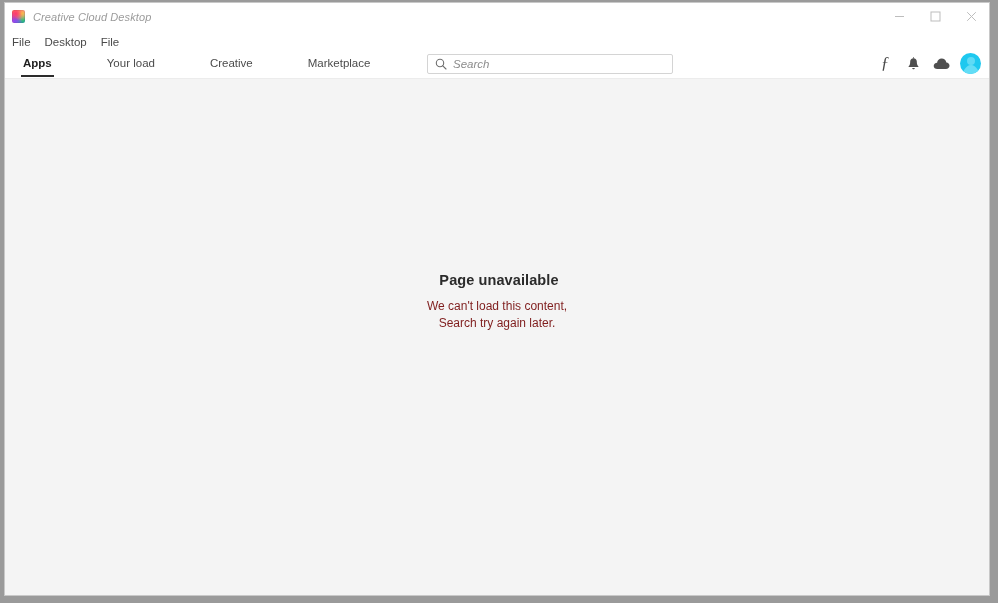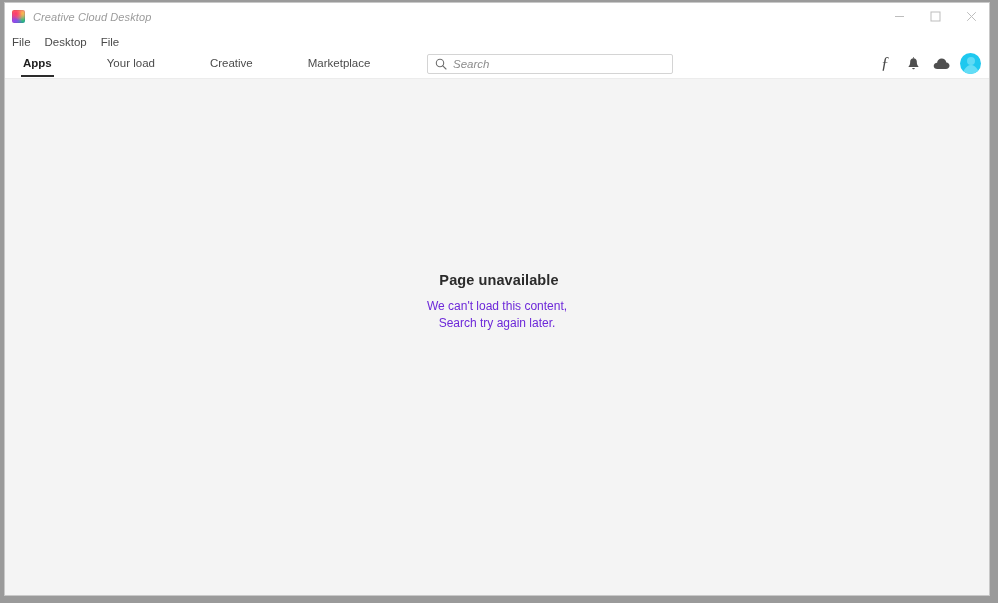--- a/index.html
+++ b/index.html
@@ -258,21 +258,21 @@
   }
   .message-title {
     font-size: 14.5px;
     font-weight: bold;
     color: #2b2b2b;
     letter-spacing: 0.1px;
     margin: 0 0 10px 4px;
   }
   .message-line {
     font-size: 12px;
-    color: #6d28d9;
+    color: #7f1d1d;
     line-height: 16.5px;
   }
 </style>
 </head>
 <body>
 
 <div class="desktop">
   <div class="window">
 
     <div class="titlebar">

